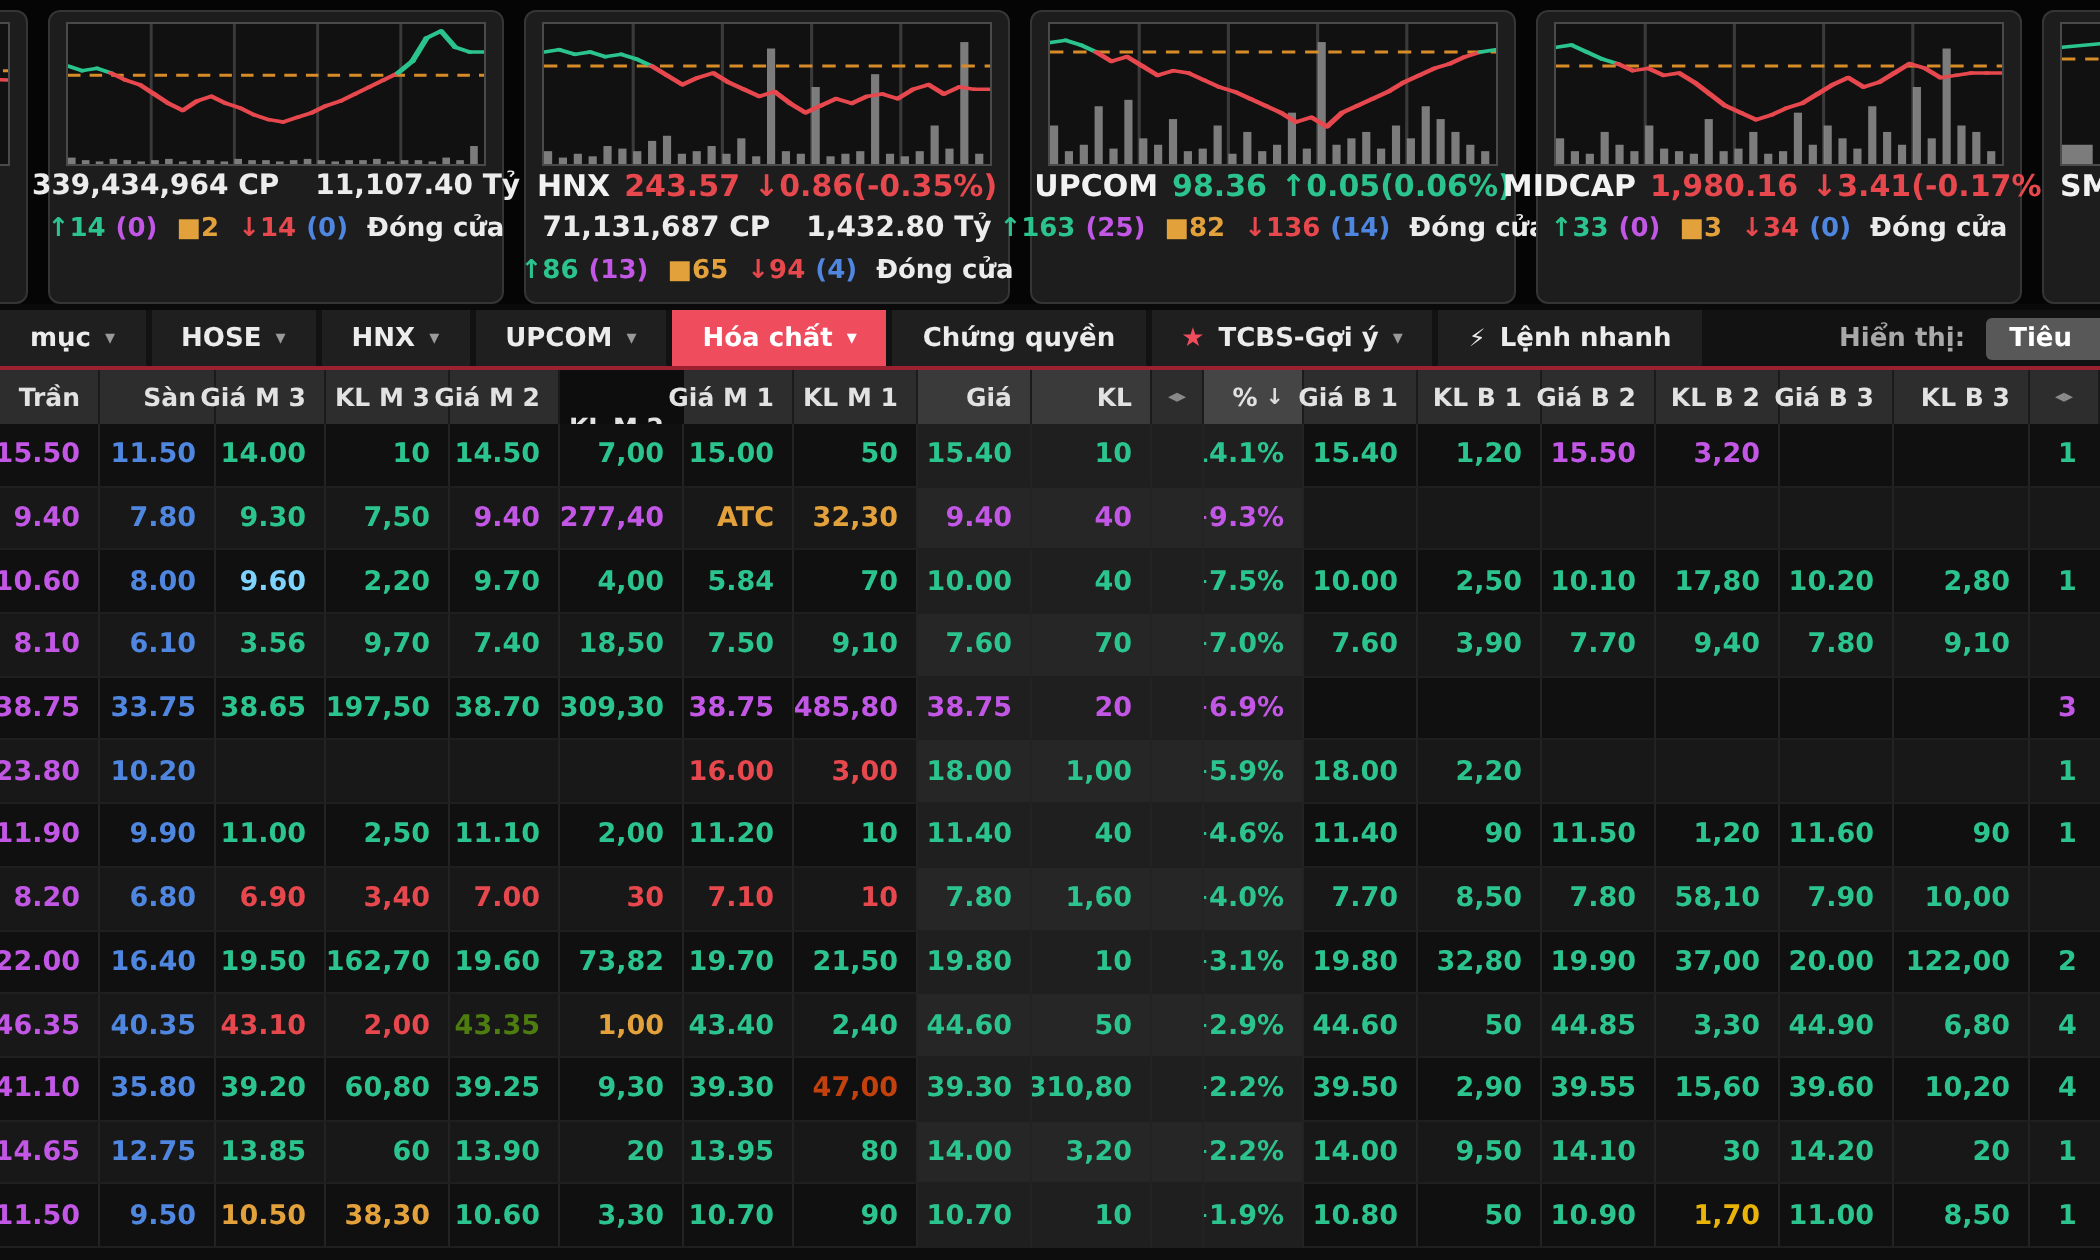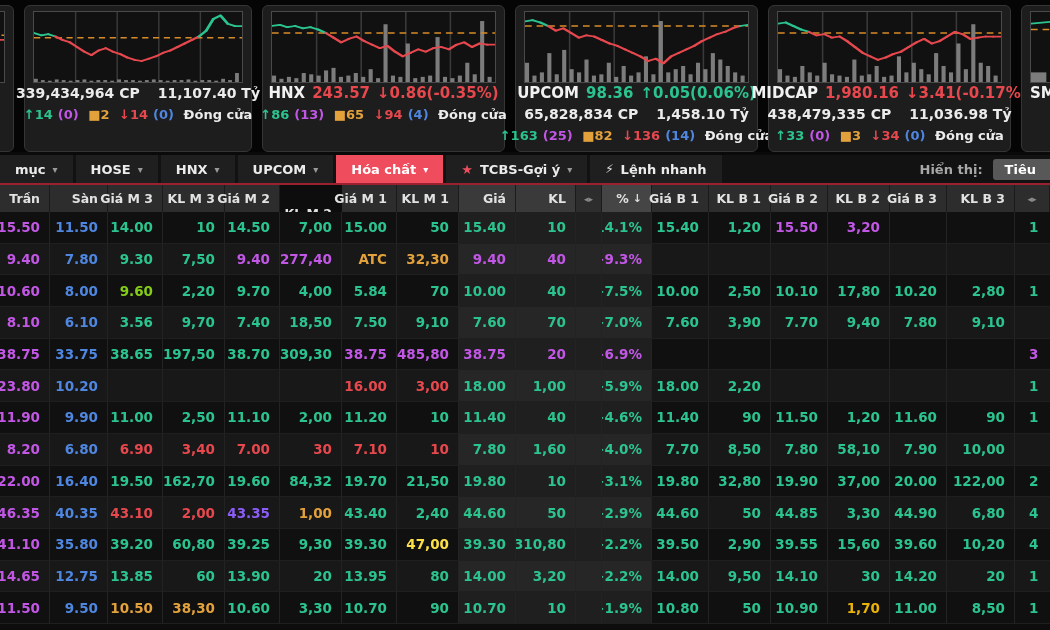--- a/index.html
+++ b/index.html
@@ -240,20 +240,24 @@
             <line x1="89.66" y1="30" x2="93.10" y2="27" stroke="#e6484e" stroke-width="1.5" stroke-linecap="round"></line>
             <line x1="93.10" y1="27" x2="96.55" y2="28" stroke="#e6484e" stroke-width="1.5" stroke-linecap="round"></line>
             <line x1="96.55" y1="28" x2="100.00" y2="28" stroke="#e6484e" stroke-width="1.5" stroke-linecap="round"></line>
           </svg>
         </div>
         <div class="pline l1">
           <span class="pname">HNX</span>
           <span style="color: rgb(230, 72, 78);">243.57</span>
           <span style="color: rgb(230, 72, 78);">↓0.86(-0.35%)</span>
         </div>
+        <div class="pline l2">
+          <span>71,131,687 CP</span>
+          <span>1,432.80 Tỷ</span>
+        </div>
         <div class="pline l3">
           <span style="color: rgb(44, 196, 142);">↑86</span>
           <span style="color: rgb(194, 87, 230);">(13)</span>
           <span style="color: rgb(227, 161, 60);">&nbsp;■65</span>
           <span style="color: rgb(230, 72, 78);">&nbsp;↓94</span>
           <span style="color: rgb(79, 134, 224);">(4)</span>
           <span class="status">&nbsp;Đóng cửa</span>
         </div>
       </div>
       <div class="panel">
@@ -323,24 +327,20 @@
             <line x1="89.66" y1="17" x2="93.10" y2="14" stroke="#e6484e" stroke-width="1.5" stroke-linecap="round"></line>
             <line x1="93.10" y1="14" x2="96.55" y2="12" stroke="#e6484e" stroke-width="1.5" stroke-linecap="round"></line>
             <line x1="96.55" y1="12" x2="100.00" y2="11" stroke="#2cc48e" stroke-width="1.5" stroke-linecap="round"></line>
           </svg>
         </div>
         <div class="pline l1">
           <span class="pname">UPCOM</span>
           <span style="color: rgb(44, 196, 142);">98.36</span>
           <span style="color: rgb(44, 196, 142);">↑0.05(0.06%)</span>
         </div>
-        <div class="pline l2">
-          <span>65,828,834 CP</span>
-          <span>1,458.10 Tỷ</span>
-        </div>
         <div class="pline l3">
           <span style="color: rgb(44, 196, 142);">↑163</span>
           <span style="color: rgb(194, 87, 230);">(25)</span>
           <span style="color: rgb(227, 161, 60);">&nbsp;■82</span>
           <span style="color: rgb(230, 72, 78);">&nbsp;↓136</span>
           <span style="color: rgb(79, 134, 224);">(14)</span>
           <span class="status">&nbsp;Đóng cửa</span>
         </div>
       </div>
       <div class="panel">
@@ -410,24 +410,20 @@
             <line x1="89.66" y1="22" x2="93.10" y2="21" stroke="#e6484e" stroke-width="1.5" stroke-linecap="round"></line>
             <line x1="93.10" y1="21" x2="96.55" y2="21" stroke="#e6484e" stroke-width="1.5" stroke-linecap="round"></line>
             <line x1="96.55" y1="21" x2="100.00" y2="21" stroke="#e6484e" stroke-width="1.5" stroke-linecap="round"></line>
           </svg>
         </div>
         <div class="pline l1">
           <span class="pname">MIDCAP</span>
           <span style="color: rgb(230, 72, 78);">1,980.16</span>
           <span style="color: rgb(230, 72, 78);">↓3.41(-0.17%)</span>
         </div>
-        <div class="pline l2">
-          <span>438,479,335 CP</span>
-          <span>11,036.98 Tỷ</span>
-        </div>
         <div class="pline l3">
           <span style="color: rgb(44, 196, 142);">↑33</span>
           <span style="color: rgb(194, 87, 230);">(0)</span>
           <span style="color: rgb(227, 161, 60);">&nbsp;■3</span>
           <span style="color: rgb(230, 72, 78);">&nbsp;↓34</span>
           <span style="color: rgb(79, 134, 224);">(0)</span>
           <span class="status">&nbsp;Đóng cửa</span>
         </div>
       </div>
       <div class="panel">
@@ -480,20 +476,23 @@
         </div>
         <div class="tab">
           <span>UPCOM</span>
           <span class="caret">▾</span>
         </div>
         <div class="tab active">
           <span>Hóa chất</span>
           <span class="caret">▾</span>
         </div>
         <div class="tab">
+          <span>Chứng quyền</span>
+        </div>
+        <div class="tab">
           <span class="star">★</span>
           <span>TCBS-Gợi ý</span>
           <span class="caret">▾</span>
         </div>
         <div class="tab">
           <span class="bolt">⚡</span>
           <span>Lệnh nhanh</span>
         </div>
       </div>
     <div class="nav-right">
@@ -602,21 +601,21 @@
           <div class="cell" style="width: 62px;"></div>
           <div class="cell" style="width: 57px;"></div>
           <div class="cell" style="width: 62px;"></div>
           <div class="cell" style="width: 57px;"></div>
           <div class="cell" style="width: 68px;"></div>
           <div class="cell partial" style="width: 35px;"></div>
         </div>
         <div class="row">
           <div class="cell" style="width: 50px; color: rgb(194, 87, 230);">10.60</div>
           <div class="cell" style="width: 58px; color: rgb(79, 134, 224);">8.00</div>
-          <div class="cell" style="width: 55px; color: #84cc16;">9.60</div>
+          <div class="cell" style="width: 55px; color: #7dd3fc;">9.60</div>
           <div class="cell" style="width: 62px; color: rgb(44, 196, 142);">2,20</div>
           <div class="cell" style="width: 55px; color: rgb(44, 196, 142);">9.70</div>
           <div class="cell" style="width: 62px; color: rgb(44, 196, 142);">4,00</div>
           <div class="cell" style="width: 55px; color: rgb(44, 196, 142);">5.84</div>
           <div class="cell" style="width: 62px; color: rgb(44, 196, 142);">70</div>
           <div class="cell hl" style="width: 57px; color: rgb(44, 196, 142);">10.00</div>
           <div class="cell hl" style="width: 60px; color: rgb(44, 196, 142);">40</div>
           <div class="cell hl icon-col" style="width: 26px;"></div>
           <div class="cell hl" style="width: 50px; color: rgb(44, 196, 142);">+7.5%</div>
           <div class="cell" style="width: 57px; color: rgb(44, 196, 142);">10.00</div>
@@ -731,41 +730,41 @@
           <div class="cell" style="width: 57px; color: rgb(44, 196, 142);">7.90</div>
           <div class="cell" style="width: 68px; color: rgb(44, 196, 142);">10,00</div>
           <div class="cell partial" style="width: 35px;"></div>
         </div>
         <div class="row">
           <div class="cell" style="width: 50px; color: rgb(194, 87, 230);">22.00</div>
           <div class="cell" style="width: 58px; color: rgb(79, 134, 224);">16.40</div>
           <div class="cell" style="width: 55px; color: rgb(44, 196, 142);">19.50</div>
           <div class="cell" style="width: 62px; color: rgb(44, 196, 142);">162,70</div>
           <div class="cell" style="width: 55px; color: rgb(44, 196, 142);">19.60</div>
-          <div class="cell" style="width: 62px; color: rgb(44, 196, 142);">84,32</div>
+          <div class="cell" style="width: 62px; color: rgb(44, 196, 142);">73,82</div>
           <div class="cell" style="width: 55px; color: rgb(44, 196, 142);">19.70</div>
           <div class="cell" style="width: 62px; color: rgb(44, 196, 142);">21,50</div>
           <div class="cell hl" style="width: 57px; color: rgb(44, 196, 142);">19.80</div>
           <div class="cell hl" style="width: 60px; color: rgb(44, 196, 142);">10</div>
           <div class="cell hl icon-col" style="width: 26px;"></div>
           <div class="cell hl" style="width: 50px; color: rgb(44, 196, 142);">+3.1%</div>
           <div class="cell" style="width: 57px; color: rgb(44, 196, 142);">19.80</div>
           <div class="cell" style="width: 62px; color: rgb(44, 196, 142);">32,80</div>
           <div class="cell" style="width: 57px; color: rgb(44, 196, 142);">19.90</div>
           <div class="cell" style="width: 62px; color: rgb(44, 196, 142);">37,00</div>
           <div class="cell" style="width: 57px; color: rgb(44, 196, 142);">20.00</div>
           <div class="cell" style="width: 68px; color: rgb(44, 196, 142);">122,00</div>
           <div class="cell partial" style="width: 35px; color: rgb(44, 196, 142);">2</div>
         </div>
         <div class="row">
           <div class="cell" style="width: 50px; color: rgb(194, 87, 230);">46.35</div>
           <div class="cell" style="width: 58px; color: rgb(79, 134, 224);">40.35</div>
           <div class="cell" style="width: 55px; color: rgb(230, 72, 78);">43.10</div>
           <div class="cell" style="width: 62px; color: rgb(230, 72, 78);">2,00</div>
-          <div class="cell" style="width: 55px; color: #8b5cf6;">43.35</div>
+          <div class="cell" style="width: 55px; color: #4d7c0f;">43.35</div>
           <div class="cell" style="width: 62px; color: rgb(227, 161, 60);">1,00</div>
           <div class="cell" style="width: 55px; color: rgb(44, 196, 142);">43.40</div>
           <div class="cell" style="width: 62px; color: rgb(44, 196, 142);">2,40</div>
           <div class="cell hl" style="width: 57px; color: rgb(44, 196, 142);">44.60</div>
           <div class="cell hl" style="width: 60px; color: rgb(44, 196, 142);">50</div>
           <div class="cell hl icon-col" style="width: 26px;"></div>
           <div class="cell hl" style="width: 50px; color: rgb(44, 196, 142);">+2.9%</div>
           <div class="cell" style="width: 57px; color: rgb(44, 196, 142);">44.60</div>
           <div class="cell" style="width: 62px; color: rgb(44, 196, 142);">50</div>
           <div class="cell" style="width: 57px; color: rgb(44, 196, 142);">44.85</div>
@@ -775,21 +774,21 @@
           <div class="cell partial" style="width: 35px; color: rgb(44, 196, 142);">4</div>
         </div>
         <div class="row">
           <div class="cell" style="width: 50px; color: rgb(194, 87, 230);">41.10</div>
           <div class="cell" style="width: 58px; color: rgb(79, 134, 224);">35.80</div>
           <div class="cell" style="width: 55px; color: rgb(44, 196, 142); text-align: center;">39.20</div>
           <div class="cell" style="width: 62px; color: rgb(44, 196, 142);">60,80</div>
           <div class="cell" style="width: 55px; color: rgb(44, 196, 142);">39.25</div>
           <div class="cell" style="width: 62px; color: rgb(44, 196, 142);">9,30</div>
           <div class="cell" style="width: 55px; color: rgb(44, 196, 142);">39.30</div>
-          <div class="cell" style="width: 62px; color: #fde047;">47,00</div>
+          <div class="cell" style="width: 62px; color: #c2410c;">47,00</div>
           <div class="cell hl" style="width: 57px; color: rgb(44, 196, 142);">39.30</div>
           <div class="cell hl" style="width: 60px; color: rgb(44, 196, 142);">310,80</div>
           <div class="cell hl icon-col" style="width: 26px;"></div>
           <div class="cell hl" style="width: 50px; color: rgb(44, 196, 142);">+2.2%</div>
           <div class="cell" style="width: 57px; color: rgb(44, 196, 142);">39.50</div>
           <div class="cell" style="width: 62px; color: rgb(44, 196, 142);">2,90</div>
           <div class="cell" style="width: 57px; color: rgb(44, 196, 142);">39.55</div>
           <div class="cell" style="width: 62px; color: rgb(44, 196, 142);">15,60</div>
           <div class="cell" style="width: 57px; color: rgb(44, 196, 142);">39.60</div>
           <div class="cell" style="width: 68px; color: rgb(44, 196, 142);">10,20</div>

